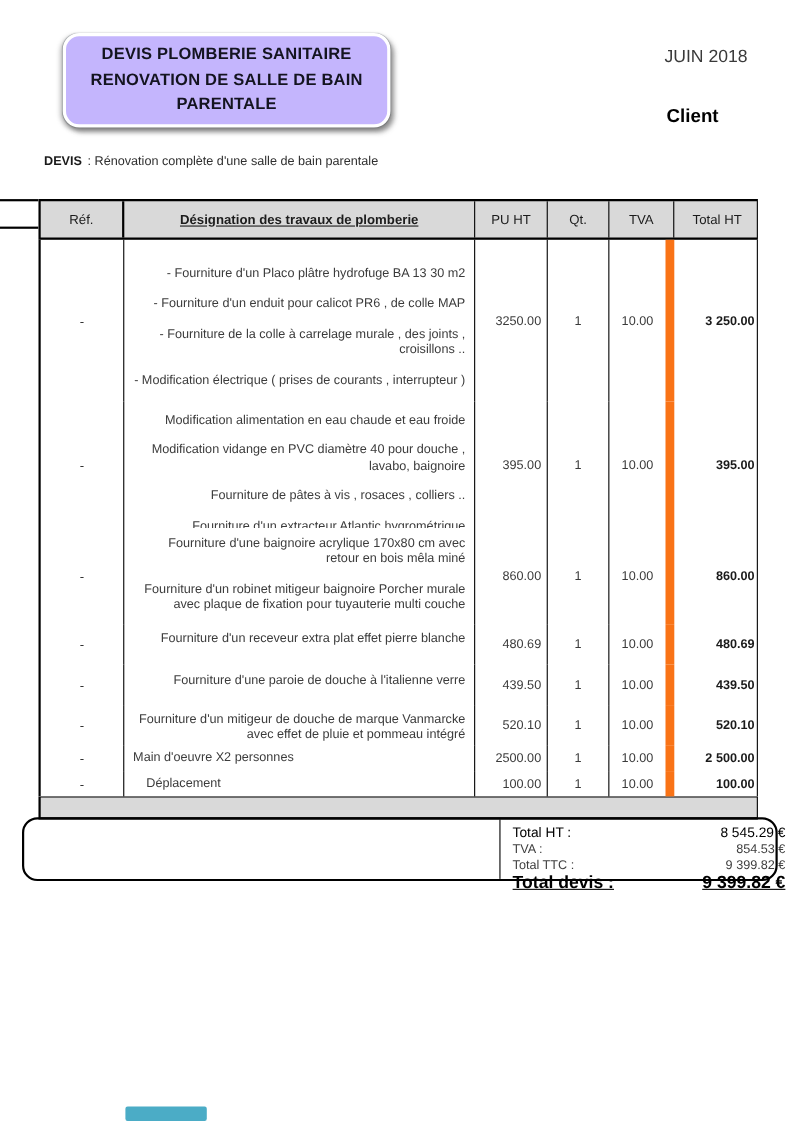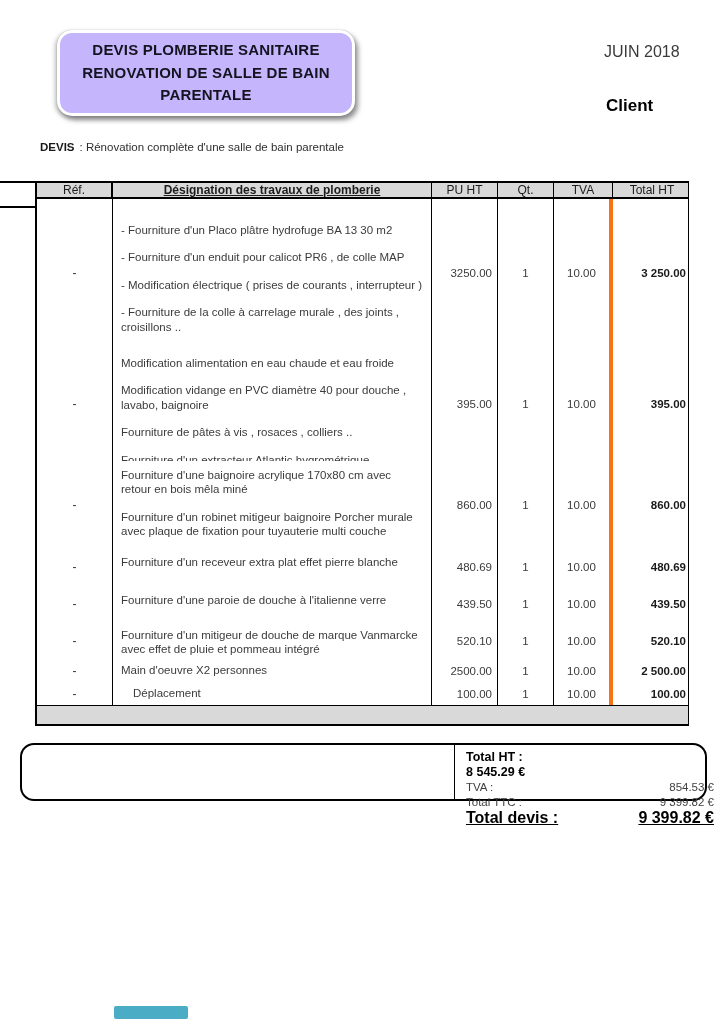--- a/index.html
+++ b/index.html
@@ -22,62 +22,62 @@
   .doc-date{position:absolute;left:604px;top:43px;font-size:16px;color:#3a3a3a;}
   .client{position:absolute;left:606px;top:96px;font-size:17px;font-weight:bold;color:#000;}
   .subject{position:absolute;left:40px;top:141px;font-size:11.5px;color:#2f2f2f;}
   .subject .lbl{font-weight:bold;color:#1a1a1a;}
   .subject .txt{margin-left:5px;text-align:right;}
 
   
   .table{position:absolute;left:35px;top:181px;width:654px;}
   .grid{display:grid;grid-template-columns:76px 319px 66px 56px 59px 78px;box-sizing:border-box;}
   .t-head{
-    background:#d9d9d9;height:18px;
+    background:#d9d9d9;height:37px;
     border-top:2px solid #000;border-bottom:2px solid #000;
     border-left:2px solid #000;border-right:1px solid #000;
   }
   .t-head>div{display:flex;align-items:center;justify-content:center;
     border-right:1px solid #000;font-size:12px;color:#1c1c1c;box-sizing:border-box;}
   .t-head>div:last-child{border-right:none;}
   .t-head .h-ref{border-right:2px solid #000;}
   .h-des{color:#2F96B4;font-weight:bold;text-decoration:underline;font-size:12.5px;}
   .t-body{border-left:2px solid #000;border-right:1px solid #000;box-sizing:border-box;}
   .t-row>div{border-right:1px solid #000;box-sizing:border-box;}
   .t-row>div:last-child{border-right:none;}
-  .t-row .tva{border-right:4px solid #f97316;text-align:center;}
+  .t-row .tva{border-right:8px solid #f97316;text-align:center;}
   .row-1{height:147px;} .row-2{height:115px;} .row-3{height:88px;}
   .row-4{height:36px;}  .row-5{height:37px;}  .row-6{height:37px;}
   .row-7{height:23px;}  .row-8{height:23px;}
   .ref{display:flex;align-items:center;justify-content:center;font-size:12px;color:#333;}
   .des{padding:6px 8px 0 8px;font-size:11.5px;line-height:1.25;color:#3b3b3b;overflow:hidden;}
   .row-1 .des{padding-top:24px;} .row-2 .des{padding-top:10px;} .row-3 .des{padding-top:7px;}
   .row-5 .des{padding-top:8px;}
   .row-7 .des,.row-8 .des{display:flex;align-items:center;padding-top:0;}
-  .des p{margin:0 0 13px 0;}
+  .des p{margin:0 0 13px 0;text-align:right;}
   .num{display:flex;align-items:center;font-size:11.5px;color:#3b3b3b;}
   .pu{justify-content:flex-end;padding-right:5px;}
   .qt,.tva{justify-content:center;}
   .tot{justify-content:flex-end;padding-right:5px;font-weight:bold;color:#1a1a1a;margin-left:23px;}
   .t-foot{
     height:21px;background:#d9d9d9;box-sizing:border-box;
     border-top:1px solid #000;border-bottom:2px solid #000;
     border-left:2px solid #000;border-right:1px solid #000;
   }
   .ext-line{position:absolute;left:0;width:35px;height:2px;background:#000;}
 
   
   .totals-box{
     position:absolute;left:20px;top:743px;width:687px;height:58px;
     border:2px solid #000;border-radius:14px;box-sizing:border-box;overflow:visible;
   }
   .totals-divider{position:absolute;left:432px;top:0;bottom:0;width:1px;background:#000;}
   .totals-rows{position:absolute;left:444px;top:5px;width:248px;}
   .t-line{display:flex;justify-content:space-between;font-size:11.5px;line-height:15px;color:#3f3f3f;}
-  .t-line.strong{font-weight:bold;font-size:12.5px;color:#000;flex-direction:column;}
+  .t-line.strong{font-weight:normal;font-size:12.5px;color:#000;}
   .t-line.final{font-weight:bold;font-size:16px;color:#000;text-decoration:underline;align-items:center;}
 
   
   .footer-bar{position:absolute;left:114px;top:1006px;width:74px;height:13px;background:#4BACC6;border-radius:2px;}
 </style>
 </head>
 <body>
 
 <div class="header-box">
   <div class="title">DEVIS PLOMBERIE SANITAIRE
@@ -103,22 +103,22 @@
     <div>Total HT</div>
   </div>
 
   <div class="t-body">
 
     <div class="grid t-row row-1">
       <div class="ref">-</div>
       <div class="des">
         <p>- Fourniture d'un Placo plâtre hydrofuge BA 13 30 m2</p>
         <p>- Fourniture d'un enduit pour calicot PR6 , de colle MAP</p>
+        <p>- Fourniture de la colle à carrelage murale , des joints , croisillons ..</p>
         <p>- Modification électrique ( prises de courants , interrupteur )</p>
-        <p>- Fourniture de la colle à carrelage murale , des joints , croisillons ..</p>
       </div>
       <div class="num pu">3250.00</div>
       <div class="num qt">1</div>
       <div class="num tva">10.00</div>
       <div class="num tot">3 250.00</div>
     </div>
 
     <div class="grid t-row row-2">
       <div class="ref">-</div>
       <div class="des">

